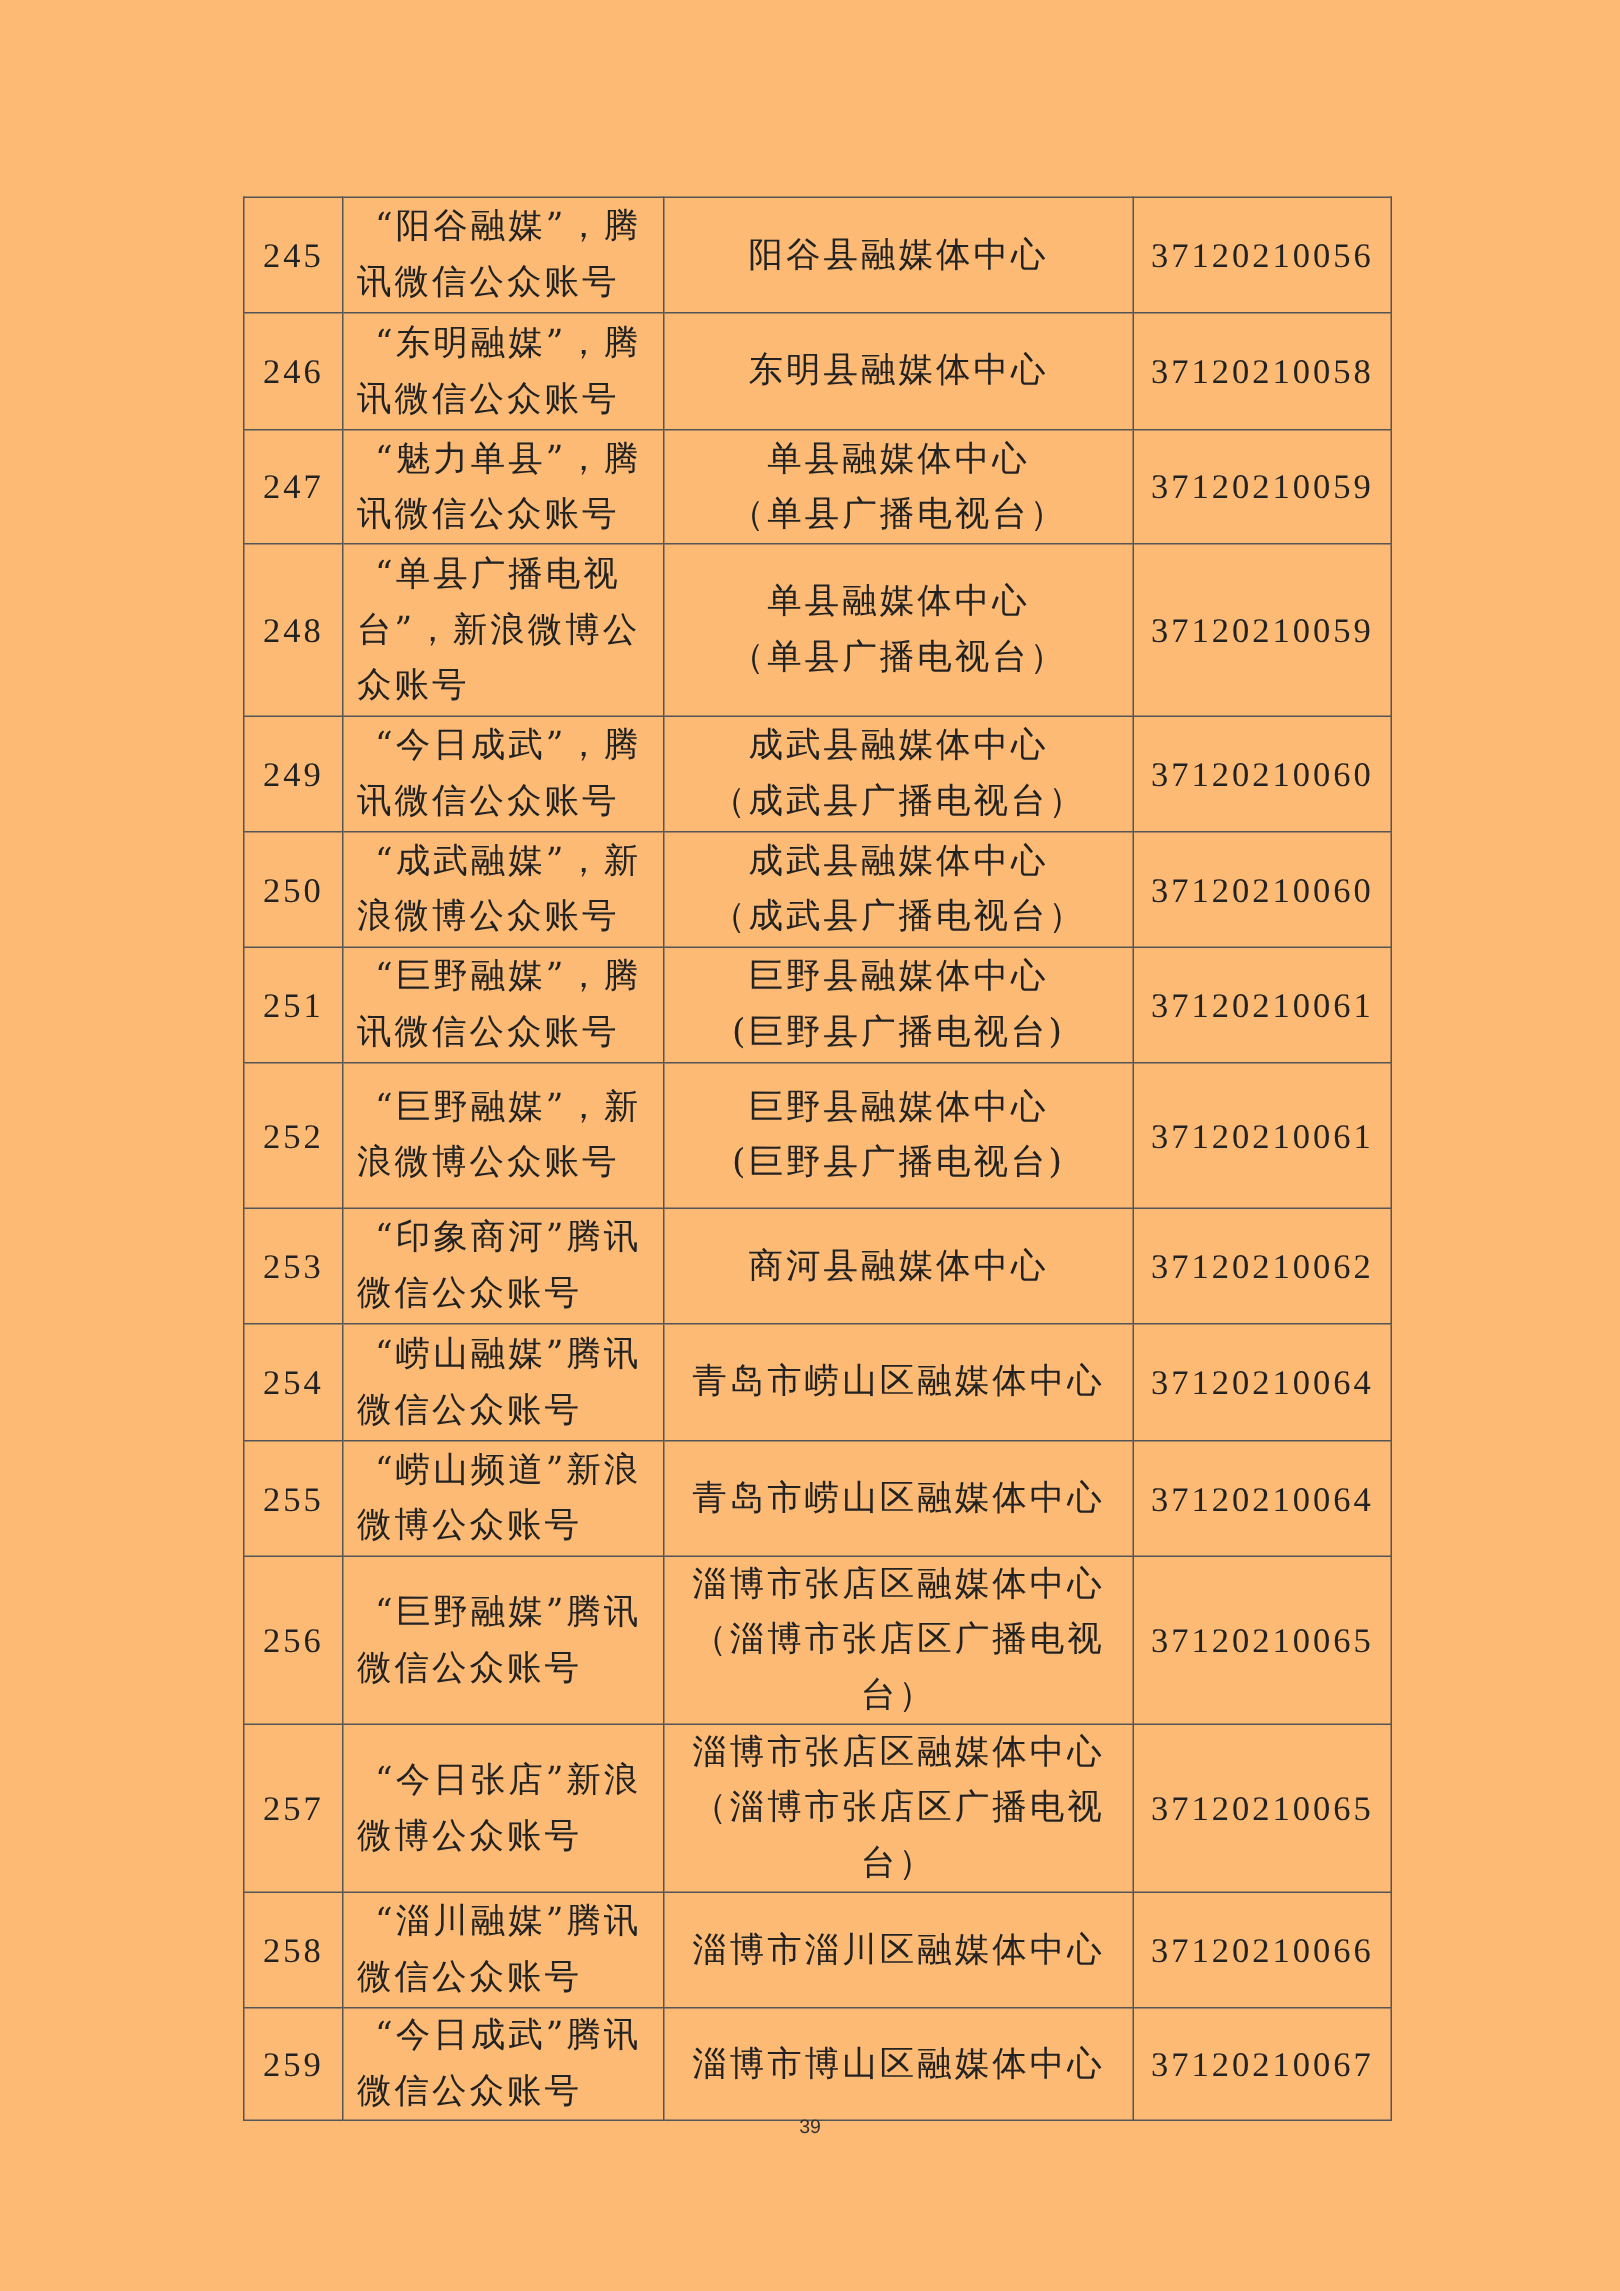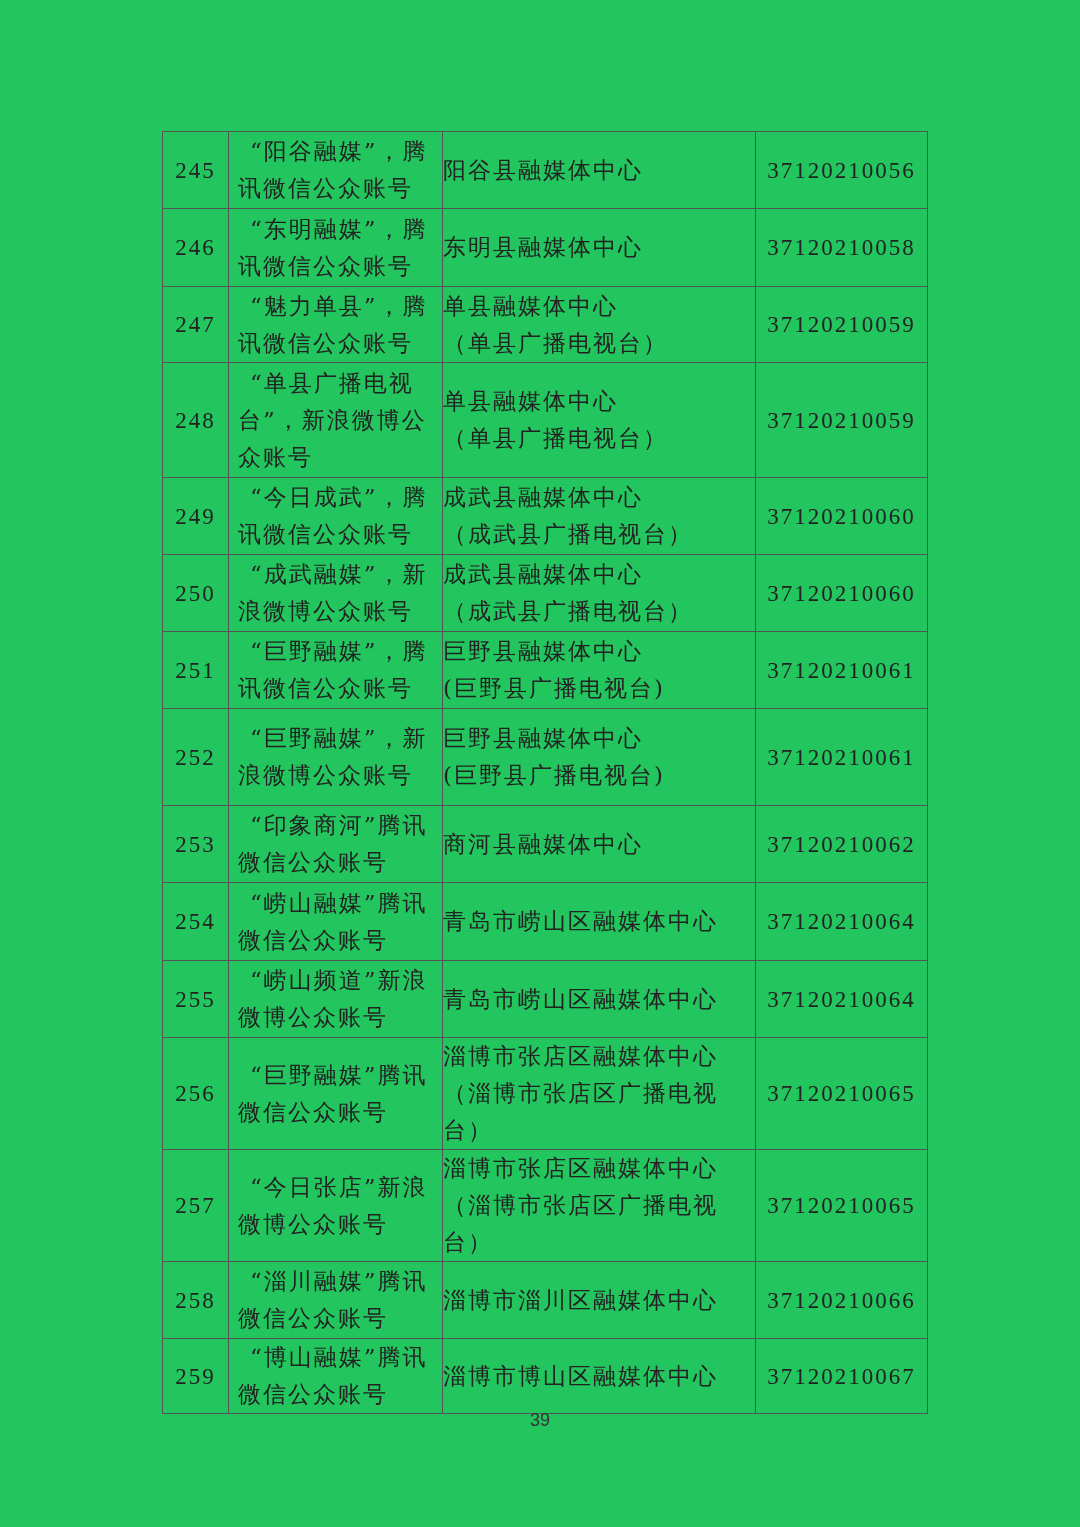--- a/index.html
+++ b/index.html
@@ -12,21 +12,21 @@
     height: 1527px;
     position: relative;
     overflow: hidden;
     font-family: "DejaVu Serif", "Liberation Serif", serif;
     color: #222222;
   }
   .page {
     position: absolute;
     left: 0; top: 0;
     width: 1080px; height: 1527px;
-    background: #22c55e;
+    background: #fdba74;
   }
   table.registry {
     position: absolute;
     left: 162px;
     top: 131px;
     width: 765px;
     border-collapse: collapse;
     table-layout: fixed;
   }
   table.registry td {
@@ -48,36 +48,37 @@
     letter-spacing: 1px;
   }
   td.acct {
     text-align: left;
     padding-left: 9px !important;
     padding-right: 6px !important;
     word-break: break-all;
     text-indent: 12px;
   }
   td.org {
+    text-align: center;
   }
   td.code {
     text-align: center;
     font-family: "Liberation Serif", "DejaVu Serif", serif;
     font-size: 23px;
     letter-spacing: 2px;
   }
   .line { display: block; }
   .page-number {
     position: absolute;
     left: 0;
     width: 1080px;
     top: 1410px;
     text-align: center;
     font-family: "Liberation Sans", "DejaVu Sans", sans-serif;
-    font-size: 18px;
+    font-size: 13px;
     color: #333333;
   }
 </style>
 </head>
 <body>
 
 <div class="page">
   <table class="registry">
     <colgroup>
       <col class="c-no">
@@ -201,21 +202,21 @@
         <tr style="height: 77px;">
           <td class="no">258</td>
           <td class="acct">“淄川融媒”腾讯微信公众账号</td>
           <td class="org">
             <span class="line">淄博市淄川区融媒体中心</span>
           </td>
           <td class="code">37120210066</td>
         </tr>
         <tr style="height: 74px;">
           <td class="no">259</td>
-          <td class="acct">“博山融媒”腾讯微信公众账号</td>
+          <td class="acct">“今日成武”腾讯微信公众账号</td>
           <td class="org">
             <span class="line">淄博市博山区融媒体中心</span>
           </td>
           <td class="code">37120210067</td>
         </tr>
       </tbody>
   </table>
 
   <div class="page-number">39</div>
 </div>

